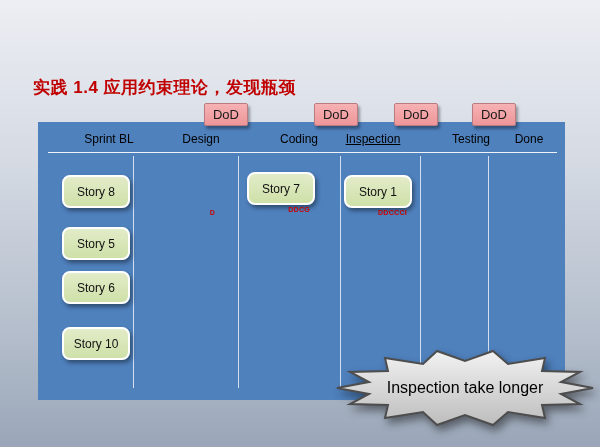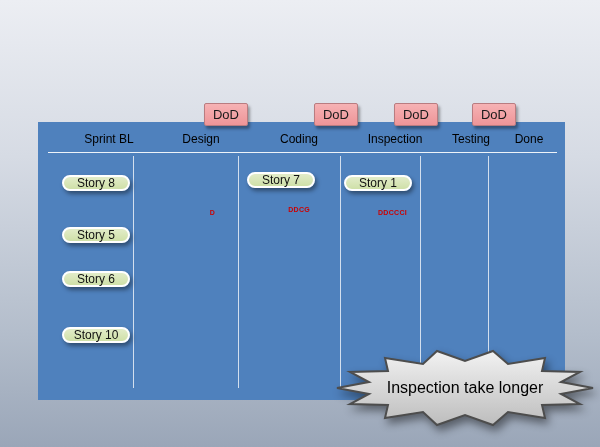--- a/index.html
+++ b/index.html
@@ -72,21 +72,21 @@
     box-shadow: 2px 3px 3px rgba(0,0,0,0.35);
     color: #1a1a1a;
     font-size: 13px;
     line-height: 21px;
     text-align: center;
   }
 
   .story-card {
     position: absolute;
     width: 68px;
-    height: 16px;
+    height: 33px;
     background: linear-gradient(180deg, #e2ecc9 0%, #cfe0a8 100%);
     border: 2px solid #ffffff;
     border-radius: 8px;
     box-shadow: 2px 3px 4px rgba(0,0,0,0.4);
     color: #111111;
     font-size: 12px;
     display: flex;
     align-items: center;
     justify-content: center;
   }
@@ -122,27 +122,28 @@
     justify-content: center;
     font-size: 16px;
     color: #000000;
   }
 </style>
 </head>
 <body>
 
 <div id="slide">
 
+  <div class="slide-title">实践 1.4 应用约束理论，发现瓶颈</div>
 
   <div class="board">
 
     <div class="col-header" style="left:57px;">Sprint BL</div>
     <div class="col-header" style="left:149px;">Design</div>
     <div class="col-header" style="left:247px;">Coding</div>
-    <div class="col-header" style="left:343px;">Inspection</div>
+    <div class="col-header" style="left:321px;text-decoration:underline;">Inspection</div>
     <div class="col-header" style="left:419px;">Testing</div>
     <div class="col-header" style="left:477px;">Done</div>
 
     <div class="header-rule"></div>
 
     <div class="col-divider" style="left:95px;"></div>
     <div class="col-divider" style="left:200px;"></div>
     <div class="col-divider" style="left:302px;"></div>
     <div class="col-divider" style="left:382px;"></div>
     <div class="col-divider" style="left:450px;"></div>

